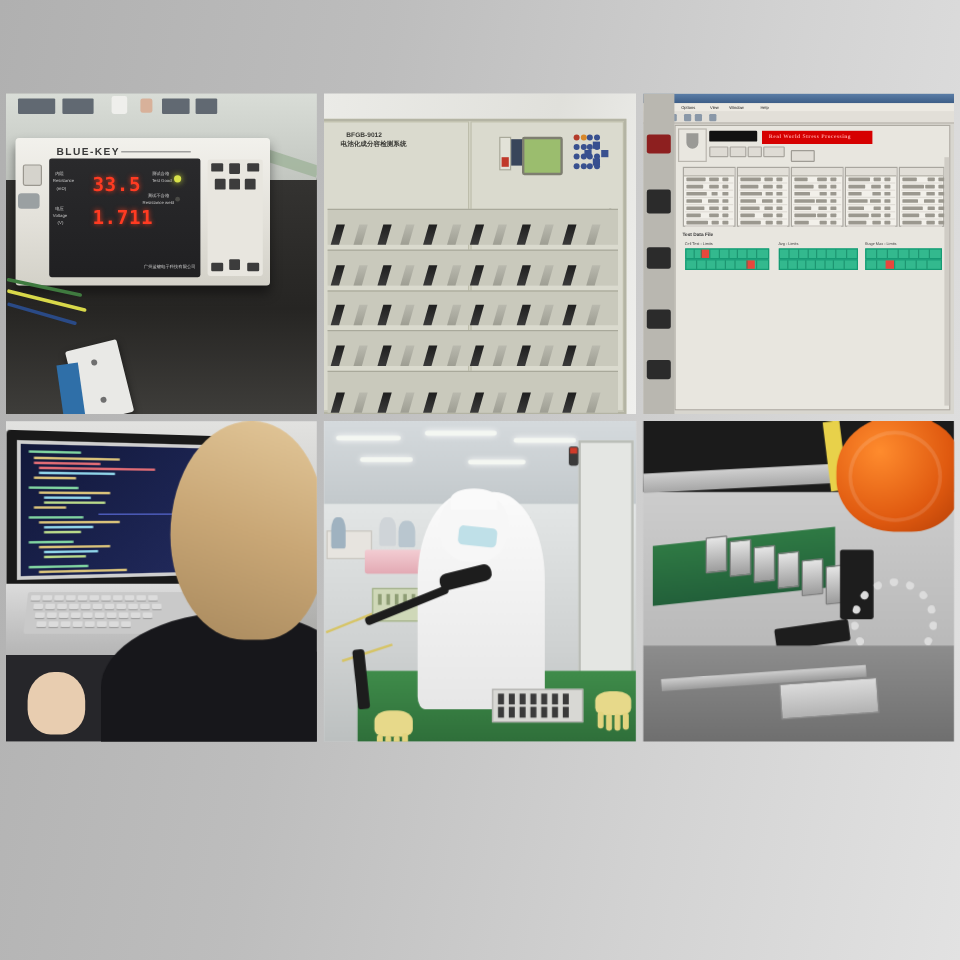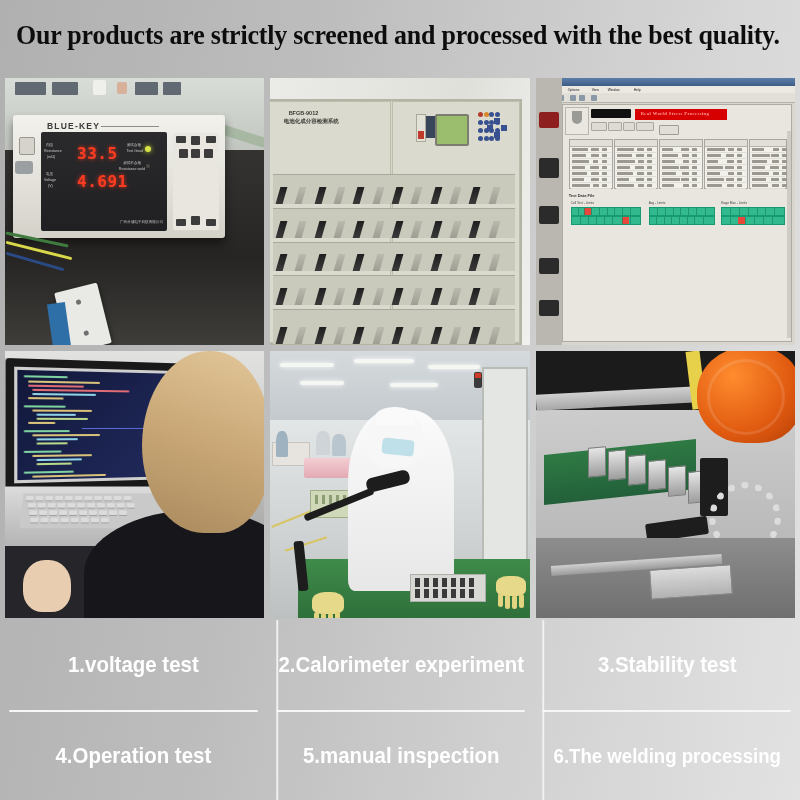--- a/index.html
+++ b/index.html
@@ -192,23 +192,20 @@
   }
   .cap.c2,.cap.c3,.cap.c5,.cap.c6{border-left:2px solid #f2f2f2;}
   .cap.c4,.cap.c5,.cap.c6{border-top:2px solid #f7f7f7;}
   .cap.c6{font-size:20px;}
 </style>
 </head>
 <body>
 
 <div class="page">
 
-  <div class="header">
-    <h1>Our products are strictly screened and processed with the best quality.</h1>
-  </div>
 
   <div class="grid">
 
     <div class="cell p1">
       <div class="topshelf"></div>
       <div class="bench"></div>
       <div class="topobj" style="left:4%;width:12%;"></div>
       <div class="topobj" style="left:18%;width:10%;"></div>
       <div class="topobj" style="left:50%;width:9%;"></div>
       <div class="topobj" style="left:61%;width:7%;"></div>
@@ -224,21 +221,21 @@
 
         <div class="screen">
           <div class="lbl" style="left:5px;top:11px;">内阻</div>
           <div class="lbl" style="left:3px;top:17px;">Resistance</div>
           <div class="lbl" style="left:6px;top:23px;">(mΩ)</div>
           <div class="digits d1">33.5</div>
 
           <div class="lbl" style="left:5px;top:40px;">电压</div>
           <div class="lbl" style="left:3px;top:46px;">Voltage</div>
           <div class="lbl" style="left:7px;top:52px;">(V)</div>
-          <div class="digits d2">4.691</div>
+          <div class="digits d2">1.711</div>
 
           <div class="lbl" style="right:26px;top:11px;">测试合格</div>
           <div class="lbl" style="right:24px;top:17px;">Test Good</div>
           <div class="lbl" style="right:26px;top:29px;">测试不合格</div>
           <div class="lbl" style="right:22px;top:35px;">Resistance weld</div>
           <div class="led"></div>
           <div class="led2"></div>
           <div class="lbl" style="right:4px;bottom:6px;text-align:right;">广州蓝键电子科技有限公司</div>
         </div>
 
@@ -846,22 +843,14 @@
       <div class="jig" style="left:152px;top:45%;width:16px;height:30px;transform:skewY(-6deg);"></div>
       <div class="blackarm" style="left:164px;top:40%;width:28px;height:58px;"></div>
       <div class="blackarm" style="left:110px;bottom:30%;width:62px;height:18px;transform:rotate(-8deg);"></div>
       <div class="gear"></div>
       <div class="base"></div>
       <div class="slide"></div>
       <div class="plate"></div>
     </div>
   </div>
 
-  <div class="captions">
-    <div class="cap c1">1.voltage test</div>
-    <div class="cap c2">2.Calorimeter experiment</div>
-    <div class="cap c3">3.Stability test</div>
-    <div class="cap c4">4.Operation test</div>
-    <div class="cap c5">5.manual inspection</div>
-    <div class="cap c6">6.The welding processing</div>
-  </div>
 
 </div>
 
 </body></html>

